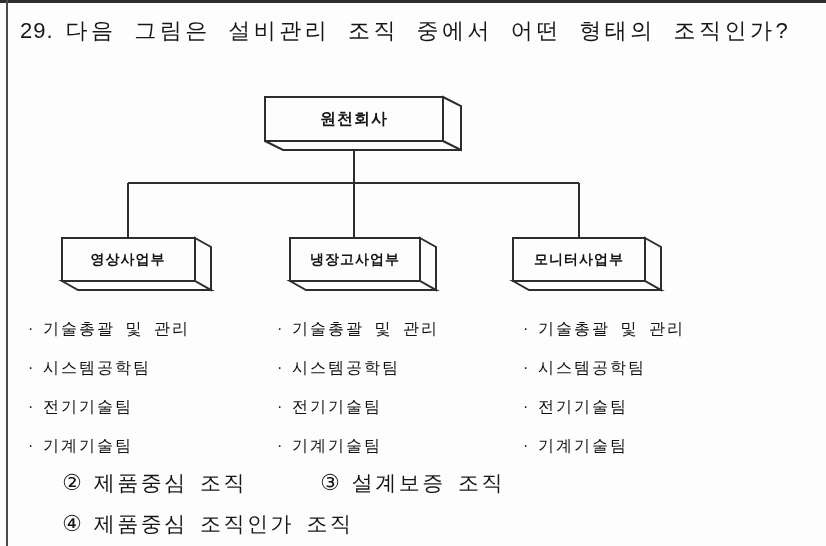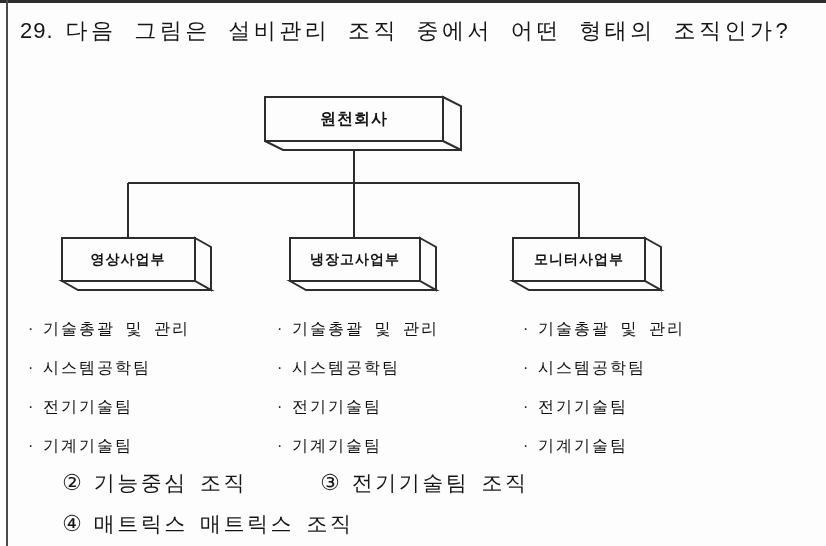--- a/index.html
+++ b/index.html
@@ -104,17 +104,17 @@
   </div>
 
   <div class="teams-col col-2">
     <div class="li"><span class="dot">·</span><span>기술총괄 및 관리</span></div>
     <div class="li"><span class="dot">·</span><span>시스템공학팀</span></div>
     <div class="li"><span class="dot">·</span><span>전기기술팀</span></div>
     <div class="li"><span class="dot">·</span><span>기계기술팀</span></div>
   </div>
 
   <div class="options">
-    <div class="opt"><span class="marker">②</span><span>기능중심 조직</span></div>
-    <div class="opt"><span class="marker">③</span><span>전기기술팀 조직</span></div>
-    <div class="opt"><span class="marker">④</span><span>매트릭스 매트릭스 조직</span></div>
+    <div class="opt"><span class="marker">②</span><span>제품중심 조직</span></div>
+    <div class="opt"><span class="marker">③</span><span>설계보증 조직</span></div>
+    <div class="opt"><span class="marker">④</span><span>제품중심 조직인가 조직</span></div>
   </div>
 </div>
 
 </body></html>

